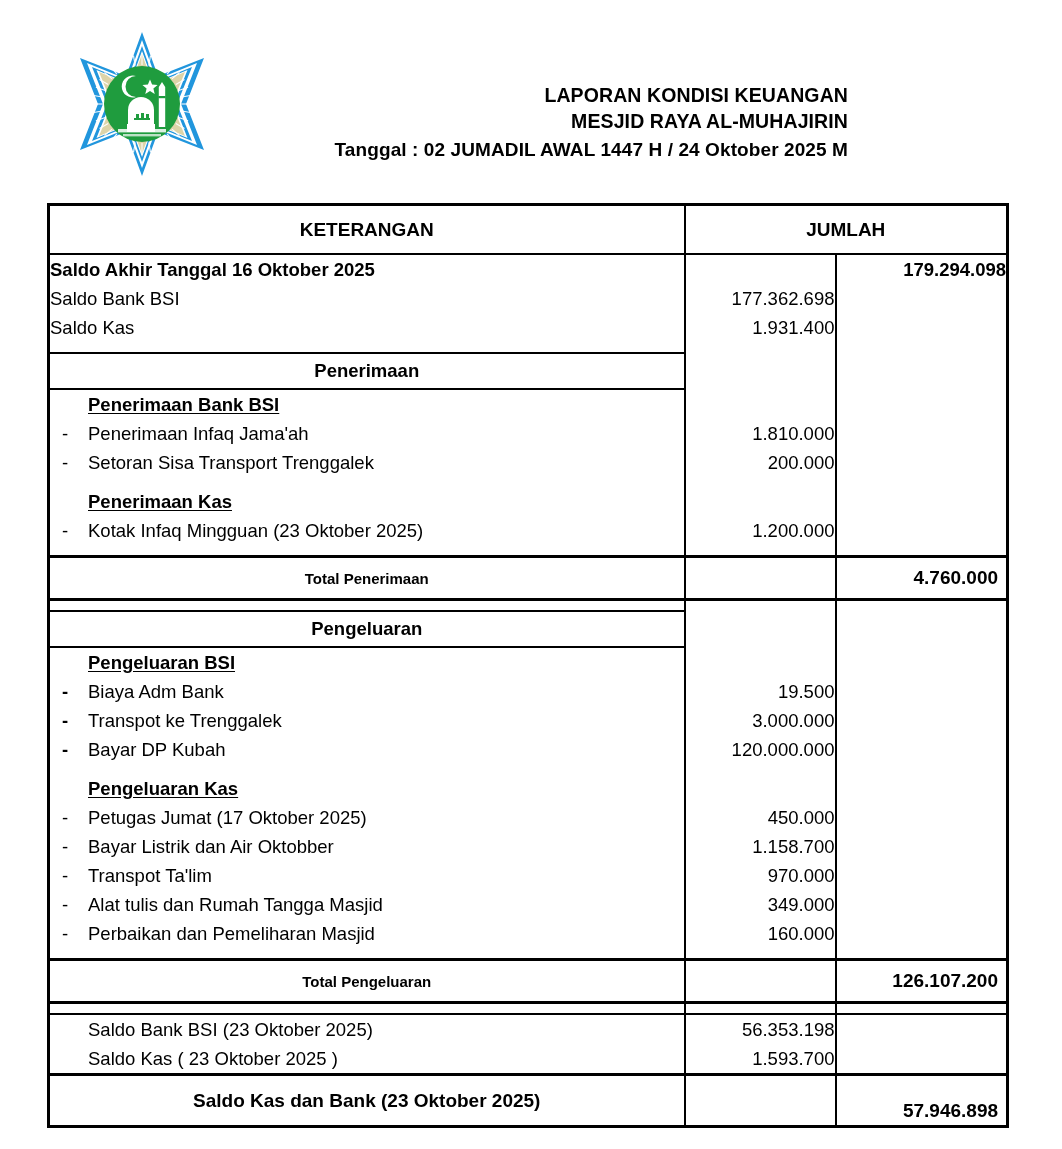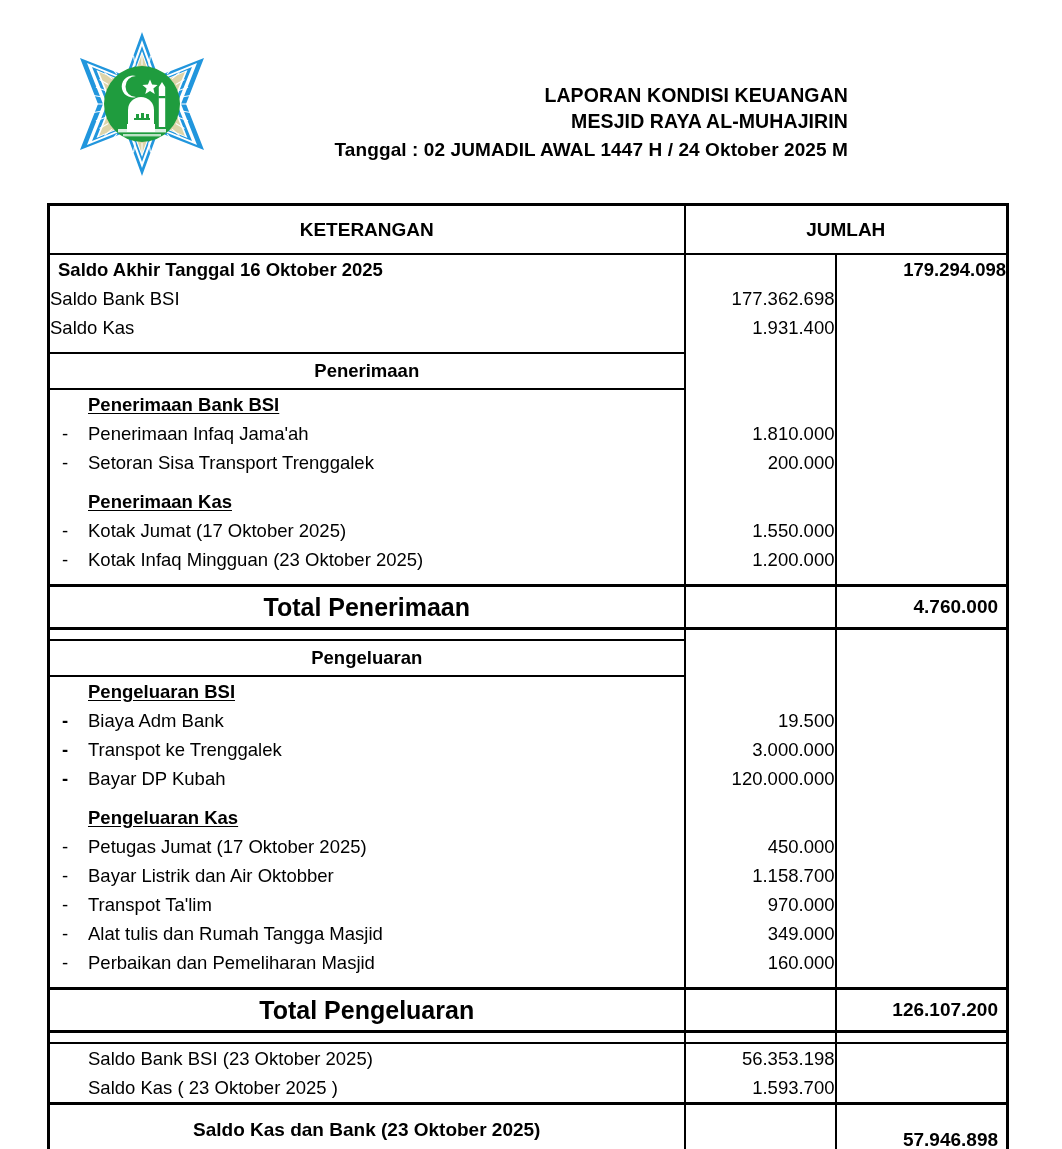--- a/index.html
+++ b/index.html
@@ -100,21 +100,21 @@
   }
 
   
   .txt {
     padding-left: 2px;
     font-size: 18.5px;
     height: 29px;
     line-height: 29px;
     white-space: nowrap;
   }
-  .txt.bold { font-weight: bold; padding-left: 8px; }
+  .txt.bold { font-weight: bold; }
   .txt.indent-head { padding-left: 38px; }
   .txt.indent-item { padding-left: 38px; }
   .txt.pad-foot { padding-left: 38px; }
 
   .u { text-decoration: underline; text-underline-offset: 2px; }
 
   .dash {
     display: inline-block;
     width: 26px;
     margin-left: -26px;
@@ -155,21 +155,21 @@
 
   
   .total td {
     height: 40px;
     border-top: 3px solid #000;
     border-bottom: 3px solid #000;
   }
   .total td.t-label {
     text-align: center;
     font-weight: bold;
-    font-size: 25px;
+    font-size: 15px;
     border-left: 3px solid #000;
     border-right: 2px solid #000;
   }
   .total td.t-mid { border-right: 2px solid #000; }
   .total td.t-val {
     text-align: right;
     padding-right: 8px;
     font-weight: bold;
     font-size: 19px;
     border-right: 3px solid #000;
@@ -360,25 +360,20 @@
           <td class="g-sub"></td>
           <td class="g-tot"></td>
       </tr>
 
       <tr>
         <td class="txt bold indent-head cell-ket"><span class="u">Penerimaan Kas</span></td>
         <td class="vline"></td>
         <td class="vline cell-end"></td>
       </tr>
       <tr>
-        <td class="txt indent-item cell-ket"><span class="dash">-</span><span>Kotak Jumat (17 Oktober 2025)</span></td>
-        <td class="num vline">1.550.000</td>
-        <td class="vline cell-end"></td>
-      </tr>
-      <tr>
         <td class="txt indent-item cell-ket"><span class="dash">-</span><span>Kotak Infaq Mingguan (23 Oktober 2025)</span></td>
         <td class="num vline">1.200.000</td>
         <td class="vline cell-end"></td>
       </tr>
       <tr class="gap">
         <td class="g-ket"></td>
           <td class="g-sub"></td>
           <td class="g-tot"></td>
       </tr>
 

